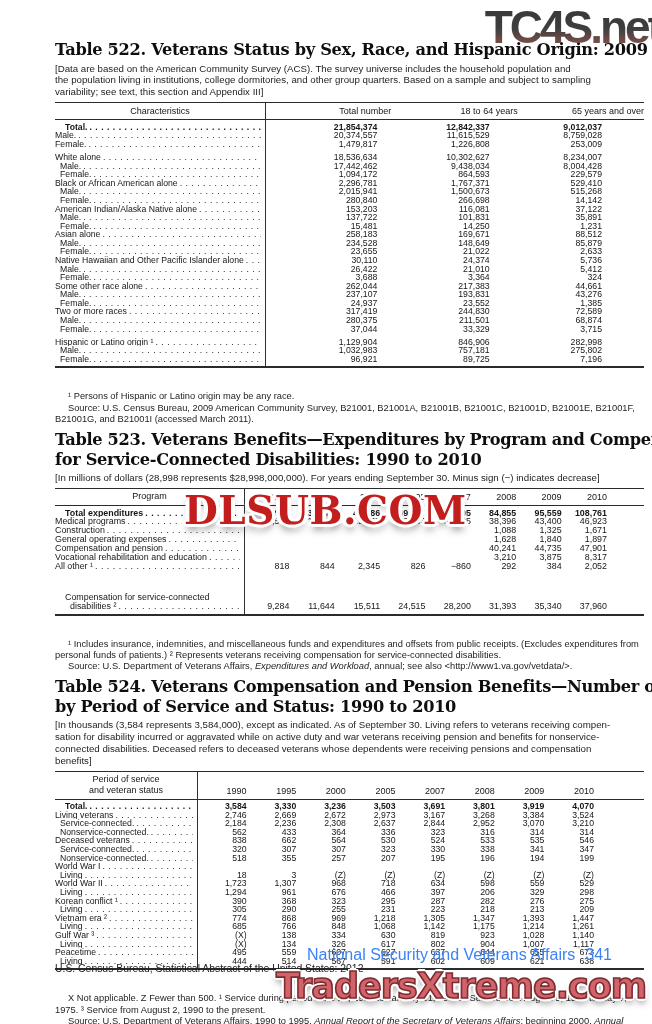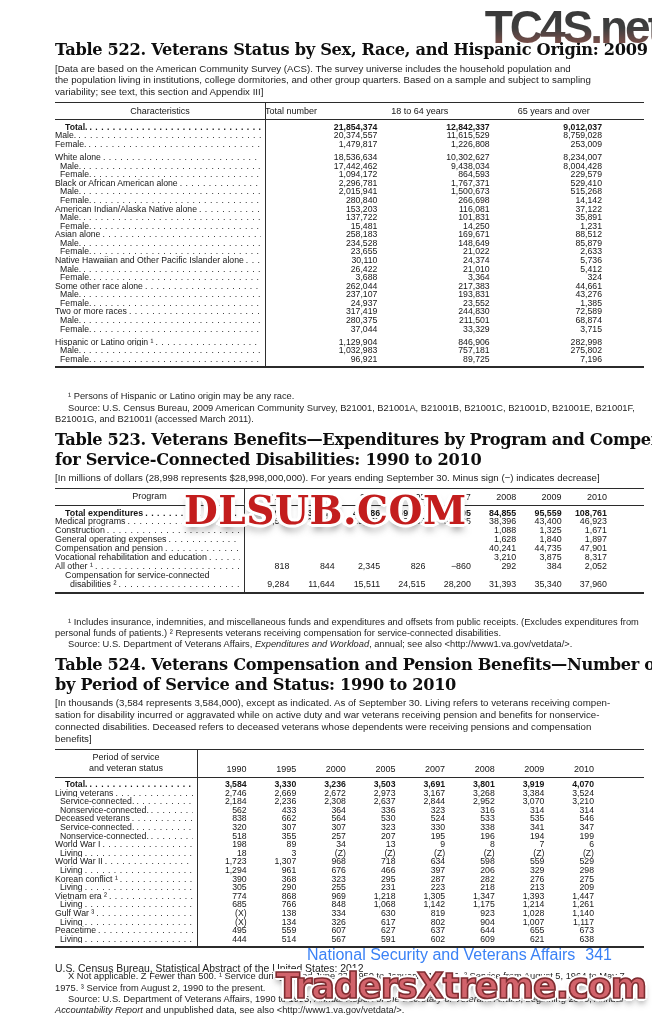--- a/index.html
+++ b/index.html
@@ -18,21 +18,21 @@
   .note div{white-space:nowrap;}
 
   
   .tbl{position:relative;margin-top:4px;border-top:1.8px solid #2b2b2b;border-bottom:2.4px solid #2b2b2b;}
   .tbl::before{content:"";position:absolute;left:var(--sep);top:0;bottom:0;width:1px;background:#2f2f2f;}
   .thead{display:flex;border-bottom:1.7px solid #2b2b2b;padding:2.5px 0 3px;font-size:9px;}
   .hlabel{width:var(--lw);text-align:center;line-height:10.6px;align-self:center;}
   .hcols{flex:1;display:flex;align-items:flex-end;padding-right:var(--pr);}
   .hcol{flex:1;text-align:right;}
   .t522 .hcols{padding-right:0;}
-  .t522 .hcol{text-align:left;}
+  .t522 .hcol{text-align:right;}
   .tbody{padding:2.5px 0 3px;font-size:var(--fs);}
   .trow{display:flex;line-height:var(--rlh);}
   .trow.gap{margin-top:4.5px;}
   .trow.bold{font-weight:bold;}
   .tlabel{width:var(--lw);display:flex;overflow:hidden;}
   .ltext{white-space:nowrap;}
   .dots{flex:1;overflow:hidden;white-space:nowrap;margin:0 4px 0 2px;}
   .dots::before{content:". . . . . . . . . . . . . . . . . . . . . . . . . . . . . . . . . . . . . . . . . . . . . . . . . . . . . . . .";letter-spacing:0.5px;}
   .tvals{flex:1;display:flex;padding-right:var(--pr);}
   .tcell{flex:1;text-align:right;white-space:nowrap;}
@@ -527,21 +527,21 @@
               <div class="tcell">2,345</div>
               <div class="tcell">826</div>
               <div class="tcell">−860</div>
               <div class="tcell">292</div>
               <div class="tcell">384</div>
               <div class="tcell">2,052</div>
             </div>
           </div>
           <div class="trow">
             <div class="tlabel">
-              <div class="ltext" style="padding-left: 10px;">Compensation for service-connected</div>
+              <div class="ltext" style="padding-left: 10px; margin-top: 22px;">Compensation for service-connected</div>
             </div>
             <div class="tvals">
               <div class="tcell"></div>
               <div class="tcell"></div>
               <div class="tcell"></div>
               <div class="tcell"></div>
               <div class="tcell"></div>
               <div class="tcell"></div>
               <div class="tcell"></div>
               <div class="tcell"></div>
@@ -708,30 +708,20 @@
               <div class="tcell">196</div>
               <div class="tcell">194</div>
               <div class="tcell">199</div>
             </div>
           </div>
           <div class="trow">
             <div class="tlabel">
               <div class="ltext">World War I</div>
               <div class="dots"></div>
             </div>
-            <div class="tvals">
-              <div class="tcell">198</div>
-              <div class="tcell">89</div>
-              <div class="tcell">34</div>
-              <div class="tcell">13</div>
-              <div class="tcell">9</div>
-              <div class="tcell">8</div>
-              <div class="tcell">7</div>
-              <div class="tcell">6</div>
-            </div>
           </div>
           <div class="trow">
             <div class="tlabel">
               <div class="ltext" style="padding-left: 5px;">Living</div>
               <div class="dots"></div>
             </div>
             <div class="tvals">
               <div class="tcell">18</div>
               <div class="tcell">3</div>
               <div class="tcell">(Z)</div>

